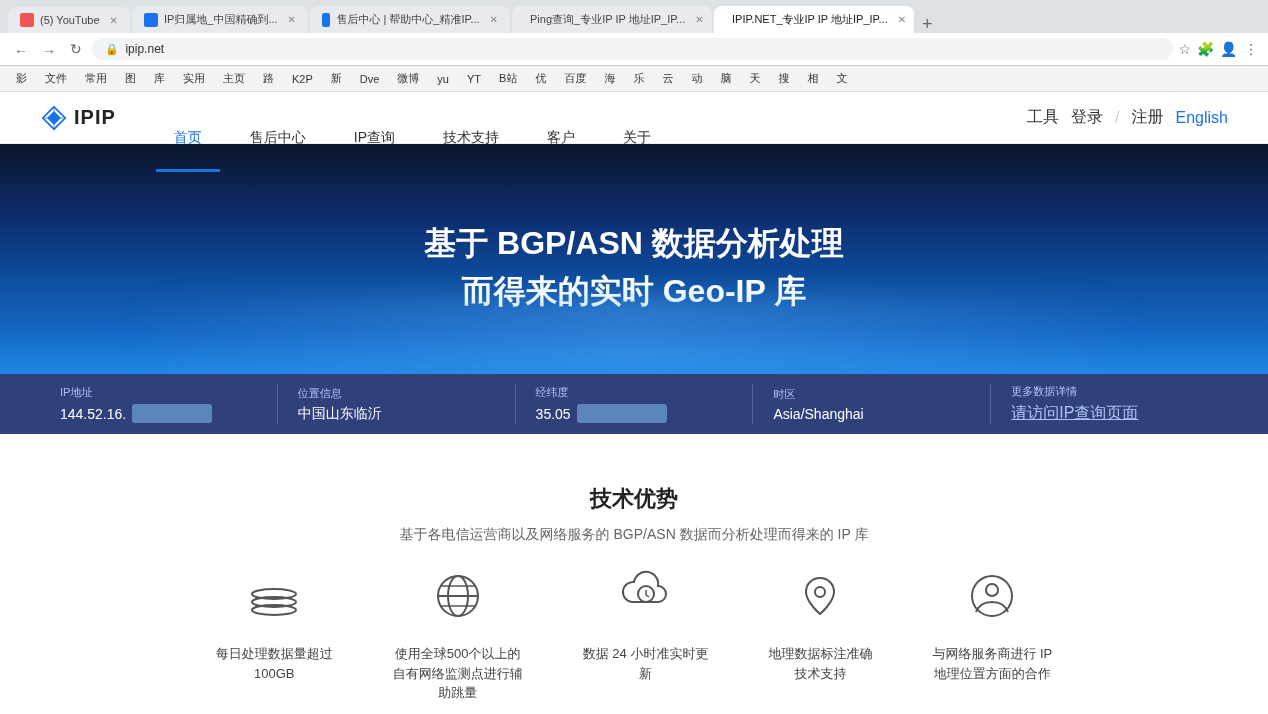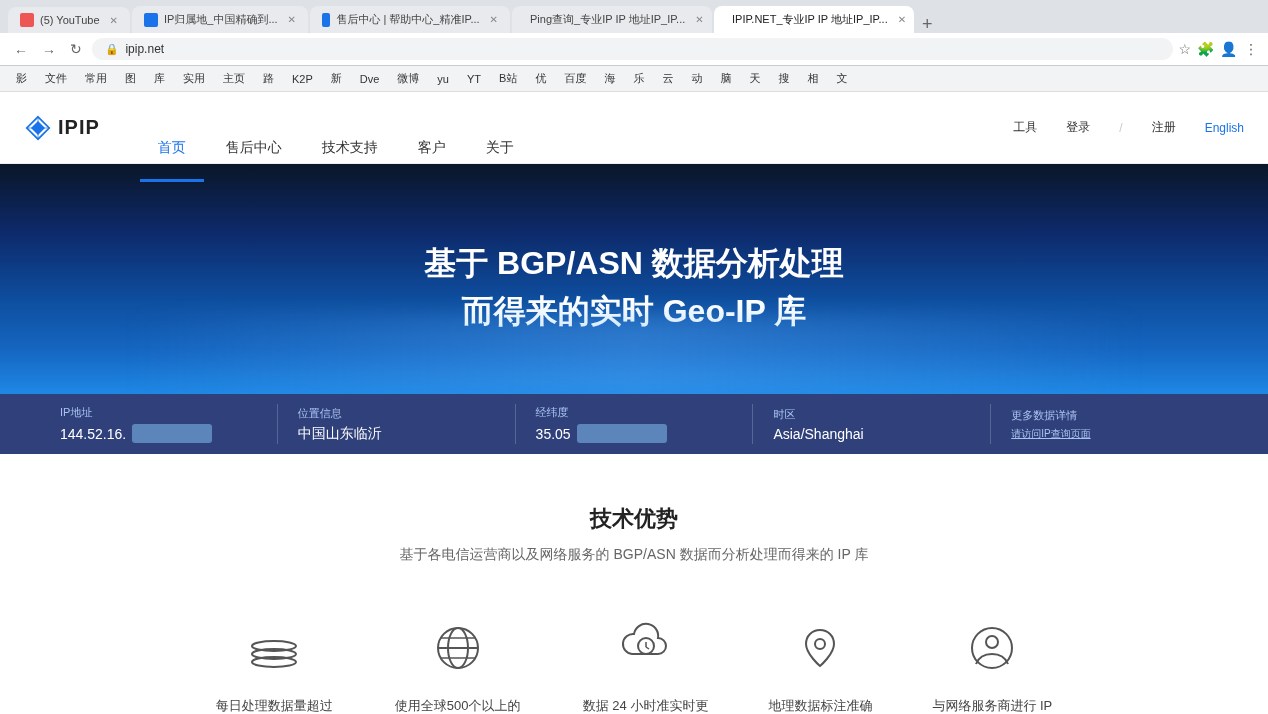--- a/index.html
+++ b/index.html
@@ -119,22 +119,22 @@
       cursor: pointer;
       color: #333;
       font-size: 11px;
     }
 
     
     .site-navbar {
       background: #fff;
       display: flex;
       align-items: center;
-      padding: 0 24px;
-      height: 72px;
+      padding: 0 40px;
+      height: 52px;
       border-bottom: 1px solid #eee;
       position: relative;
       z-index: 10;
     }
     .site-logo {
       display: flex;
       align-items: center;
       gap: 6px;
       margin-right: 40px;
     }
@@ -143,21 +143,21 @@
       height: 28px;
     }
     .logo-text {
       font-size: 20px;
       font-weight: bold;
       color: #222;
       letter-spacing: 1px;
     }
     .site-nav {
       display: flex;
-      gap: 4px;
+      gap: 12px;
       flex: 1;
       margin-top: 44px;
     }
     .nav-item {
       padding: 0 18px;
       height: 64px;
       display: flex;
       align-items: center;
       font-size: 14px;
       color: #333;
@@ -165,22 +165,22 @@
       text-decoration: none;
       border-bottom: 3px solid transparent;
     }
     .nav-item.active {
       color: #1a73e8;
       border-bottom: 3px solid #1a73e8;
     }
     .nav-right {
       display: flex;
       align-items: center;
-      gap: 29px;
-      font-size: 12px;
+      gap: 12px;
+      font-size: 16px;
       color: #333;
     }
     .nav-right-item {
       cursor: pointer;
       color: #333;
     }
     .nav-divider {
       color: #ccc;
     }
     .nav-english {
@@ -248,21 +248,21 @@
       background: #6fa3d8;
       border: none;
       border-radius: 3px;
       padding: 2px 8px;
       color: #fff;
       font-size: 13px;
       width: 90px;
       opacity: 0.7;
     }
     .ip-link {
-      font-size: 10px;
+      font-size: 16px;
       color: #aac4f0;
       cursor: pointer;
       text-decoration: underline;
     }
     .ip-divider {
       width: 1px;
       height: 40px;
       background: rgba(255,255,255,0.2);
       margin: 0 20px;
     }
@@ -274,21 +274,21 @@
     }
     .section-title {
       font-size: 22px;
       font-weight: bold;
       color: #222;
       margin-bottom: 12px;
     }
     .section-desc {
       font-size: 14px;
       color: #666;
-      margin-bottom: 52px;
+      margin-bottom: 20px;
     }
     .features-grid {
       display: flex;
       justify-content: center;
       gap: 60px;
       flex-wrap: wrap;
     }
     .feature-item {
       display: flex;
       flex-direction: column;
@@ -400,20 +400,21 @@
       <polygon points="20,4 36,20 20,36 4,20" fill="none" stroke="#1a73e8" stroke-width="2.5"></polygon>
       <polygon points="20,10 30,20 20,30 10,20" fill="#1a73e8"></polygon>
       <line x1="20" y1="4" x2="20" y2="36" stroke="#1a73e8" stroke-width="1"></line>
       <line x1="4" y1="20" x2="36" y2="20" stroke="#1a73e8" stroke-width="1"></line>
     </svg>
     <span class="logo-text">IPIP</span>
   </div>
   <nav class="site-nav">
     <a class="nav-item active">首页</a>
     <a class="nav-item">售后中心</a>
+    <a class="nav-item">IP查询</a>
     <a class="nav-item">技术支持</a>
     <a class="nav-item">客户</a>
     <a class="nav-item">关于</a>
   </nav>
   <div class="nav-right">
     <span class="nav-right-item">工具</span>
     <span class="nav-right-item">登录</span>
     <span class="nav-divider">/</span>
     <span class="nav-right-item">注册</span>
     <span class="nav-english">English</span>

